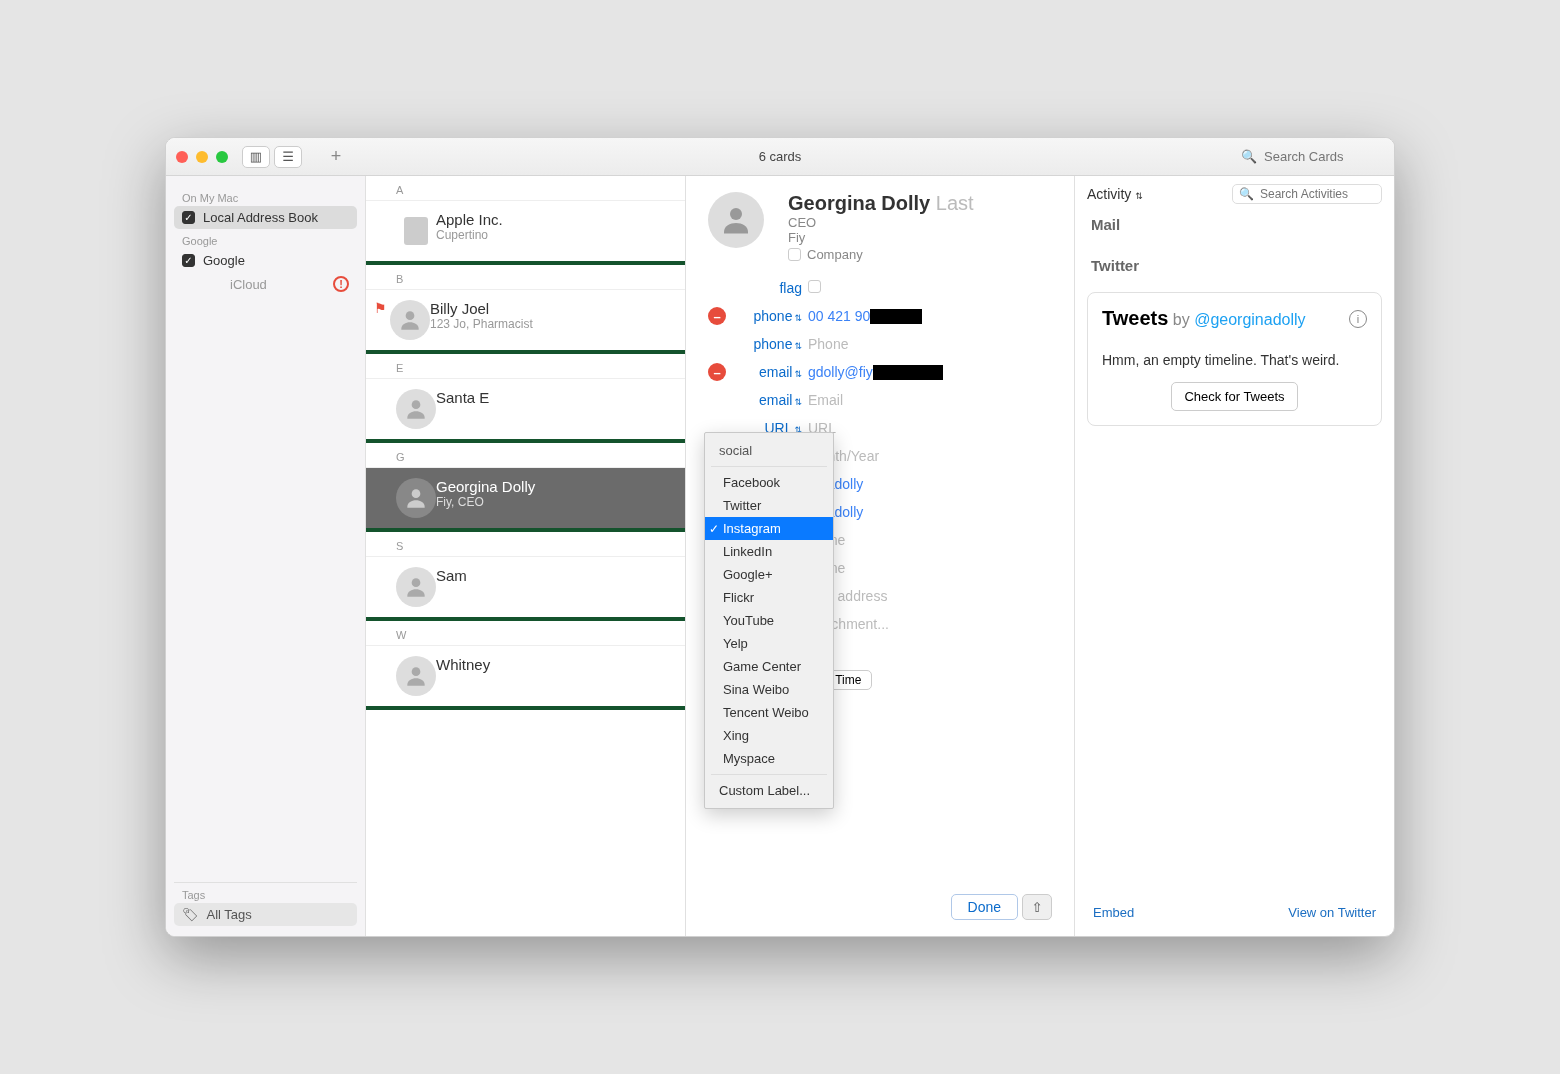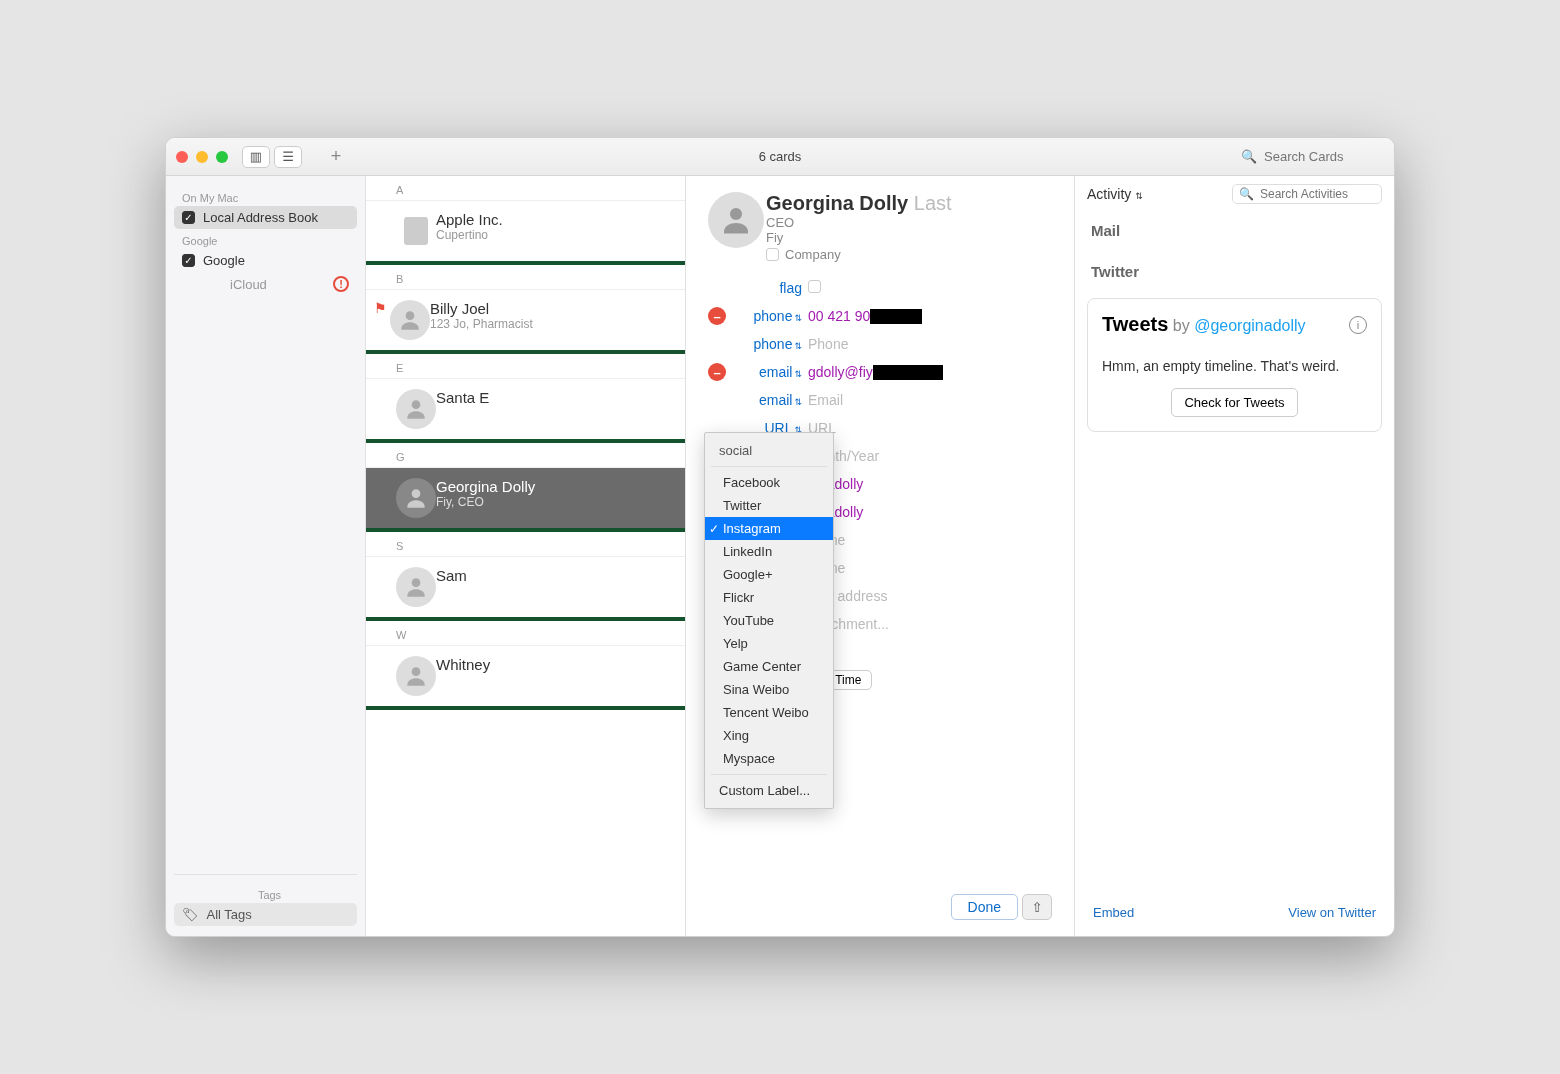--- a/index.html
+++ b/index.html
@@ -16,69 +16,69 @@
 .tb-search{margin-left:auto;display:flex;align-items:center;gap:6px;color:#aaa;font-size:13px;}
 .tb-search input{border:none;outline:none;background:transparent;font-size:13px;width:120px;}
 .main{flex:1;display:flex;overflow:hidden;}
 .sidebar{width:200px;background:#f5f4f6;border-right:1px solid #e0e0e0;padding:10px 8px;display:flex;flex-direction:column;font-size:13px;}
 .sb-group{color:#999;font-size:11px;margin:6px 0 2px 8px;}
 .sb-item{display:flex;align-items:center;gap:8px;padding:4px 8px;border-radius:5px;color:#333;}
 .sb-item.sel{background:#dcdcdc;}
 .sb-check{width:13px;height:13px;border:1.5px solid #333;border-radius:3px;display:flex;align-items:center;justify-content:center;font-size:10px;color:#fff;background:#333;}
 .sb-icloud{display:flex;align-items:center;justify-content:space-between;padding:4px 8px;color:#999;margin-left:48px;}
 .sb-warn{width:16px;height:16px;border-radius:50%;border:2px solid #e74c3c;color:#e74c3c;display:flex;align-items:center;justify-content:center;font-size:11px;font-weight:bold;}
-.sb-tags{margin-top:auto;border-top:1px solid #e0e0e0;padding-top:8px;text-align:center;}
+.sb-tags{margin-top:auto;border-top:1px solid #e0e0e0;padding-top:0;}
 .sb-tag{display:flex;align-items:center;gap:8px;padding:4px 8px;background:#e6e6e6;border-radius:5px;color:#555;}
 .list{width:320px;border-right:1px solid #e0e0e0;overflow-y:auto;}
 .sect{color:#999;font-size:11px;padding:8px 0 4px 30px;border-bottom:1px solid #eee;}
 .contact{display:flex;align-items:flex-start;padding:10px 16px 10px 30px;border-bottom:4px solid #14532d;}
 .contact.sel{background:#6b6b6b;color:#fff;}
 .contact.sel .c-sub{color:#ddd;}
 .avatar{width:40px;height:40px;border-radius:50%;background:#ddd;display:flex;align-items:center;justify-content:center;}
 .avatar svg{width:26px;height:26px;fill:#aaa;}
 .contact.sel .avatar{background:#888;}
 .contact.sel .avatar svg{fill:#ccc;}
 .c-name{font-size:15px;color:#333;}
 .contact.sel .c-name{color:#fff;}
 .c-sub{font-size:12px;color:#999;}
 .c-flag{width:16px;color:#e74c3c;font-size:14px;margin-left:-22px;}
 .company-icon{width:40px;height:40px;display:flex;align-items:center;justify-content:center;}
 .company-icon div{width:24px;height:28px;background:#ccc;border-radius:3px;position:relative;}
 .detail{flex:1;padding:16px 22px;position:relative;display:flex;flex-direction:column;overflow:visible;}
-.d-head{display:flex;gap:2px;margin-bottom:12px;}
+.d-head{display:flex;gap:24px;margin-bottom:12px;}
 .d-av{width:56px;height:56px;border-radius:50%;background:#ddd;display:flex;align-items:center;justify-content:center;}
 .d-av svg{width:36px;height:36px;fill:#999;}
 .d-hinfo{flex:1;}
 .d-name{font-size:20px;font-weight:600;color:#333;}
 .d-name .last{color:#bbb;font-weight:400;}
 .d-role,.d-comp{font-size:13px;color:#888;}
 .d-cb{display:flex;align-items:center;gap:6px;font-size:13px;color:#888;margin-top:2px;}
 .d-cb .box{width:13px;height:13px;border:1px solid #ccc;border-radius:3px;}
 .field{display:flex;align-items:center;margin:5px 0;font-size:14px;}
 .f-del{width:18px;height:18px;border-radius:50%;background:#e74c3c;color:#fff;display:flex;align-items:center;justify-content:center;font-size:13px;font-weight:bold;margin-right:6px;visibility:hidden;}
 .field.has-del .f-del{visibility:visible;}
 .f-label{width:76px;text-align:right;color:#0b6bcb;font-size:14px;padding-right:6px;}
 .f-label .arr{font-size:9px;margin-left:2px;}
-.f-val{color:#a21caf;flex:1;}
+.f-val{color:#3b82f6;flex:1;}
 .f-ph{color:#bbb;}
 .redact{background:#000;display:inline-block;height:15px;vertical-align:middle;}
 .d-note{color:#bbb;margin:6px 0 0 30px;font-size:14px;}
 .d-upd{color:#888;margin:10px 0 0 30px;font-size:13px;}
 .d-btn{border:1px solid #ccc;border-radius:5px;padding:2px 10px;font-size:12px;background:#fff;margin-left:8px;}
 .d-footer{margin-top:auto;display:flex;justify-content:flex-end;gap:4px;padding-top:10px;}
 .done-btn{border:1px solid #b0c8e8;border-radius:5px;padding:4px 16px;color:#0b6bcb;font-size:14px;background:#fff;}
 .share-btn{border:1px solid #ccc;border-radius:5px;width:30px;height:26px;display:flex;align-items:center;justify-content:center;color:#555;}
 .popup{position:absolute;left:18px;top:256px;width:130px;background:#f0f0f0;border:1px solid #c8c8c8;border-radius:2px;box-shadow:0 6px 20px rgba(0,0,0,.2);padding:6px 0;font-size:13px;z-index:10;}
 .pu-head{padding:4px 14px;color:#555;}
 .pu-sep{height:1px;background:#ddd;margin:4px 6px;}
 .pu-item{padding:4px 14px;color:#333;display:flex;align-items:center;}
 .pu-item.sel{background:#0a7aff;color:#fff;}
 .pu-check{width:14px;margin-left:-10px;font-size:12px;}
 .activity{width:320px;border-left:1px solid #e0e0e0;padding:8px 12px;display:flex;flex-direction:column;}
-.act-head{display:flex;align-items:center;justify-content:space-between;margin-bottom:6px;}
+.act-head{display:flex;align-items:center;justify-content:space-between;}
 .act-title{font-size:14px;color:#333;}
 .act-title .arr{font-size:9px;}
 .act-search{display:flex;align-items:center;gap:6px;border:1px solid #ddd;border-radius:5px;padding:2px 6px;font-size:12px;color:#aaa;width:150px;}
 .act-search input{border:none;outline:none;font-size:12px;width:100%;}
 .act-sec{font-size:15px;font-weight:600;color:#666;margin:12px 4px;}
 .tw-card{border:1px solid #e0e0e0;border-radius:8px;padding:14px;margin-top:6px;}
 .tw-head{display:flex;align-items:center;justify-content:space-between;}
 .tw-title{font-size:20px;font-weight:600;}
 .tw-by{font-size:16px;color:#888;}
 .tw-by a{color:#1da1f2;text-decoration:none;}

